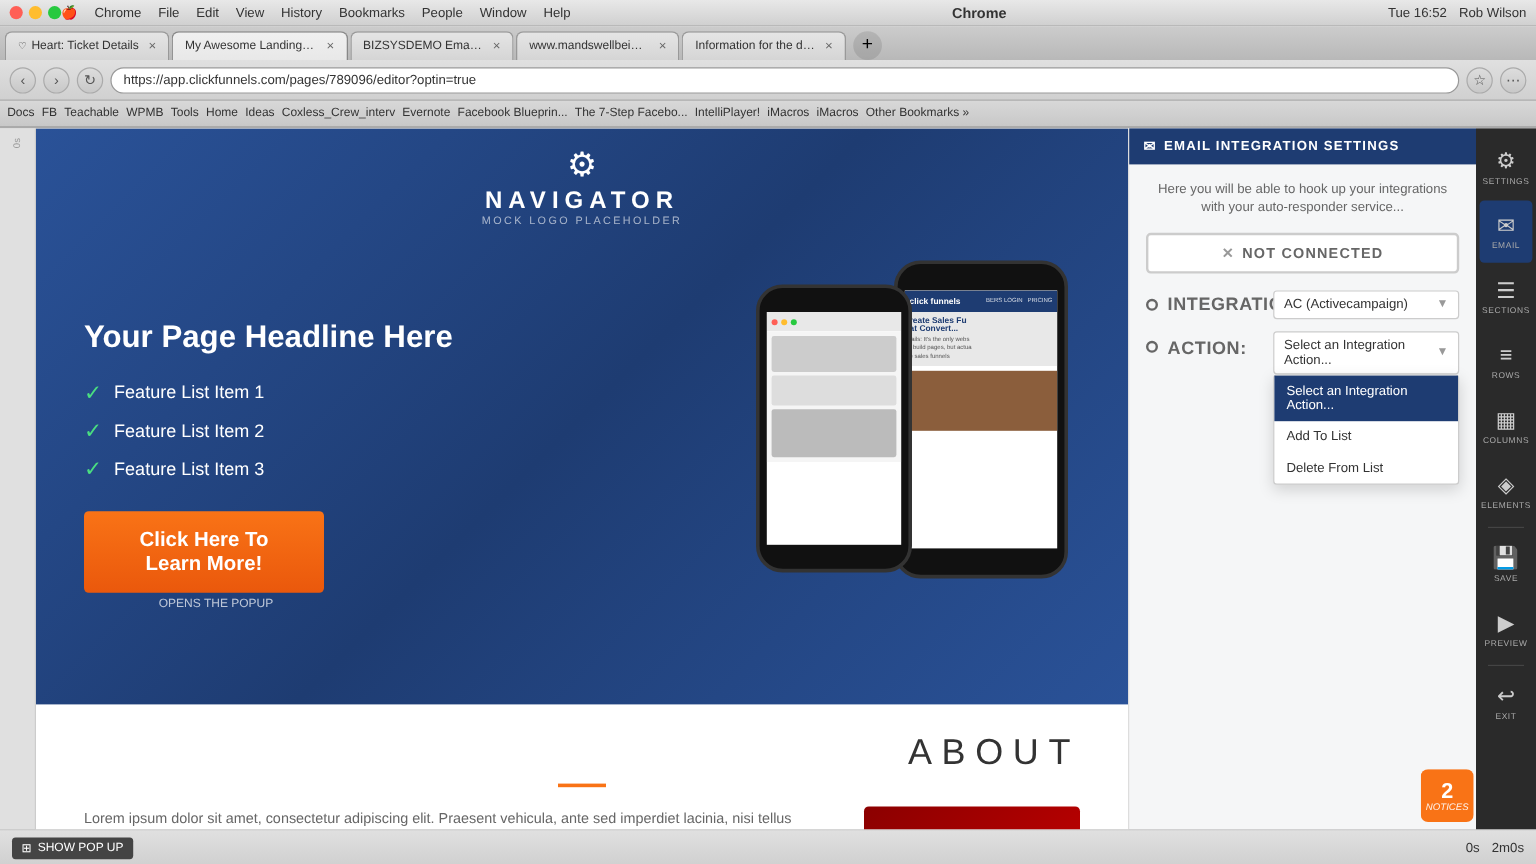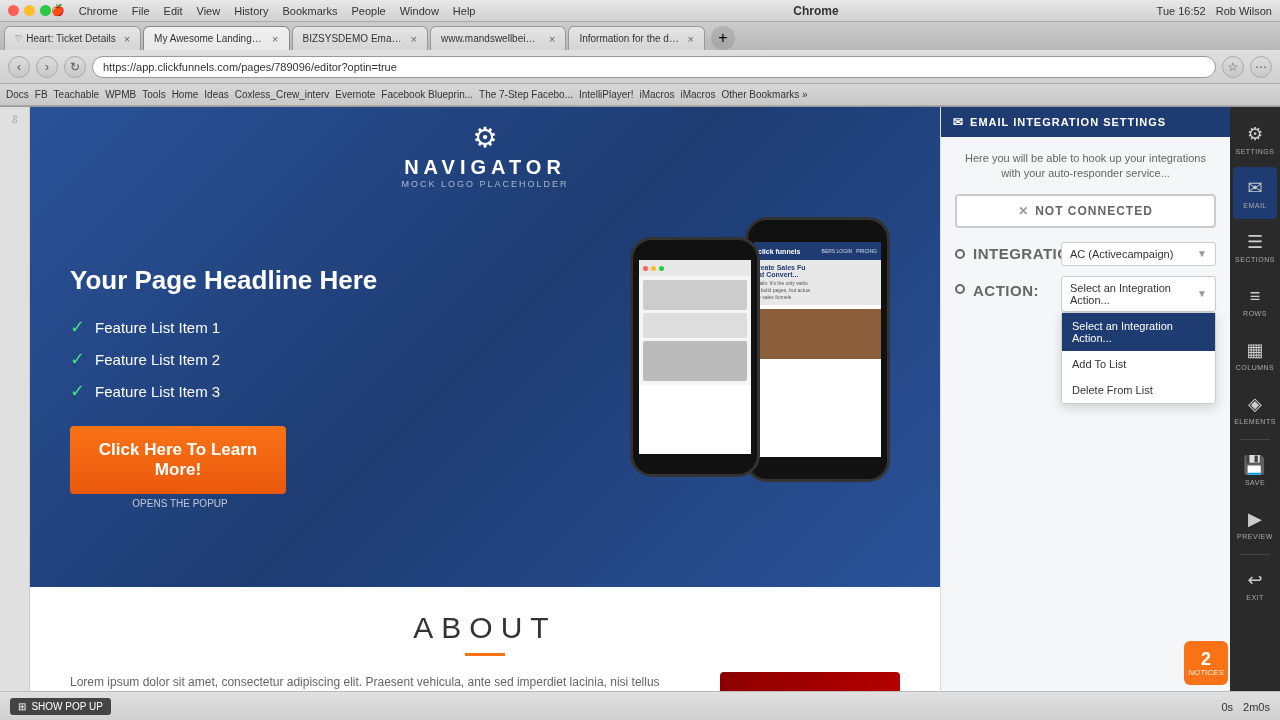--- a/index.html
+++ b/index.html
@@ -98,21 +98,21 @@
     .cta-btn {
       background: linear-gradient(to bottom, #f97316, #ea580c);
       color: #fff;
       border: none;
       padding: 14px 28px;
       font-size: 17px;
       font-weight: 700;
       border-radius: 4px;
       cursor: pointer;
       display: block;
-      width: 216px;
+      width: 200px;
       text-align: center;
     }
     .cta-sub { font-size: 10px; color: rgba(255,255,255,0.7); margin-top: 4px; text-align: center; width: 220px; }
 
     
     .right-panel {
       width: 290px;
       background: #f5f6f7;
       border-left: 1px solid #ddd;
       display: flex;
@@ -439,21 +439,21 @@
               <div style="height:30px;background:#ccc;margin-bottom:3px;border-radius:2px;"></div>
               <div style="height:25px;background:#ddd;margin-bottom:3px;border-radius:2px;"></div>
               <div style="height:40px;background:#bbb;border-radius:2px;"></div>
             </div>
           </div>
         </div>
       </div>
     </div>
 
     <div style="background:#fff; padding:24px 40px;">
-      <div style="text-align:center; margin-bottom:16px;">
+      <div style="text-align:right; margin-bottom:16px;">
         <div style="font-size:30px; font-weight:300; color:#333; letter-spacing:8px;">ABOUT</div>
         <div style="width:40px;height:3px;background:#f97316;margin:8px auto;"></div>
       </div>
       <div style="display:flex; gap:30px; align-items:flex-start;">
         <div style="flex:1;">
           <p style="font-size:12px;color:#666;line-height:1.7;">Lorem ipsum dolor sit amet, consectetur adipiscing elit. Praesent vehicula, ante sed imperdiet lacinia, nisi tellus facilisis dui, id mattis</p>
         </div>
         <div style="width:180px;height:130px;background:linear-gradient(135deg, #8B0000, #cc0000);border-radius:4px;display:flex;align-items:flex-end;justify-content:center;padding-bottom:8px;flex-shrink:0;">
           
         </div>

